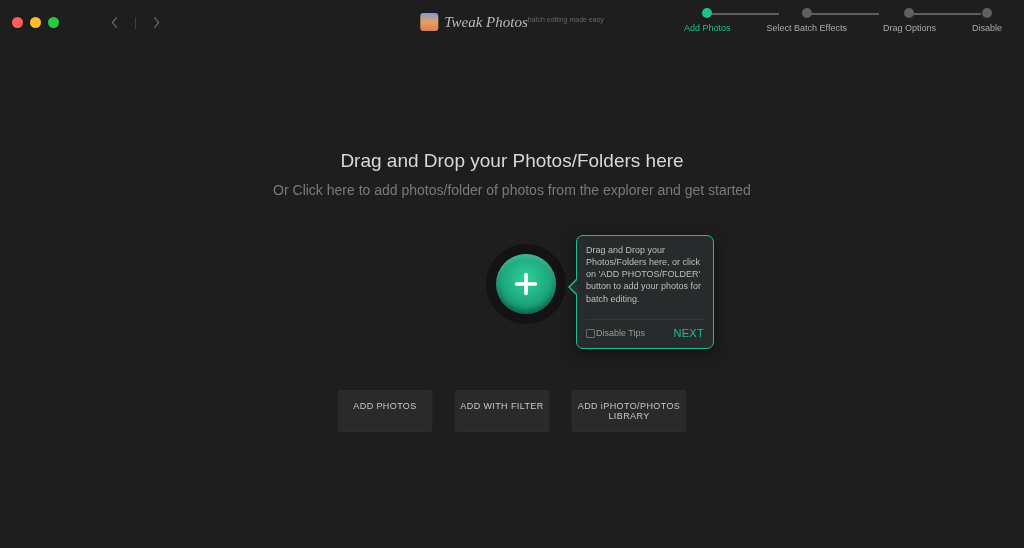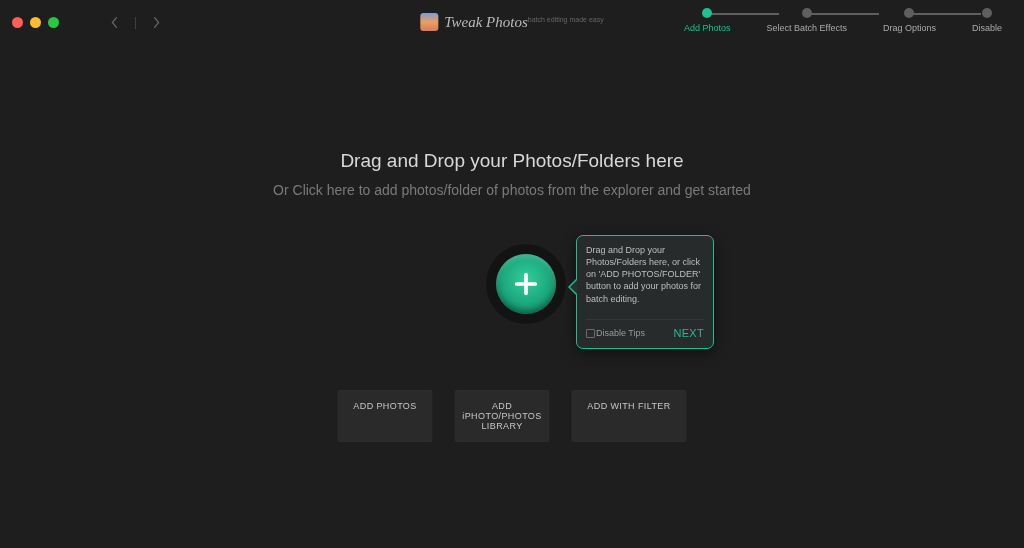--- a/index.html
+++ b/index.html
@@ -309,15 +309,15 @@
     <div class="tip-checkbox">
       <div class="cb"></div>
       <span>Disable Tips</span>
     </div>
     <div class="tip-next">NEXT</div>
   </div>
 </div>
 
 <div class="buttons-row">
   <div class="btn">ADD PHOTOS</div>
+  <div class="btn">ADD WITH FILTER</div>
   <div class="btn">ADD iPHOTO/PHOTOS LIBRARY</div>
-  <div class="btn">ADD WITH FILTER</div>
 </div>
 
 </body></html>

